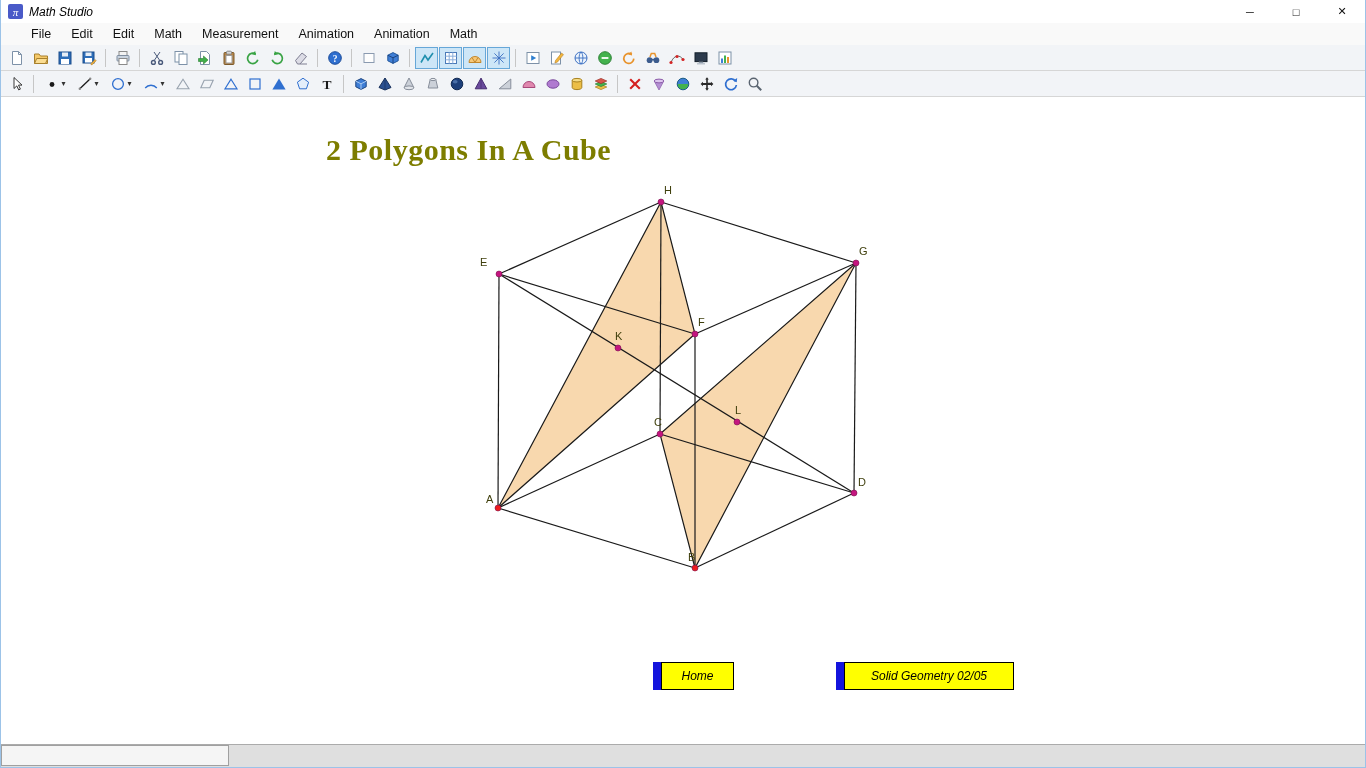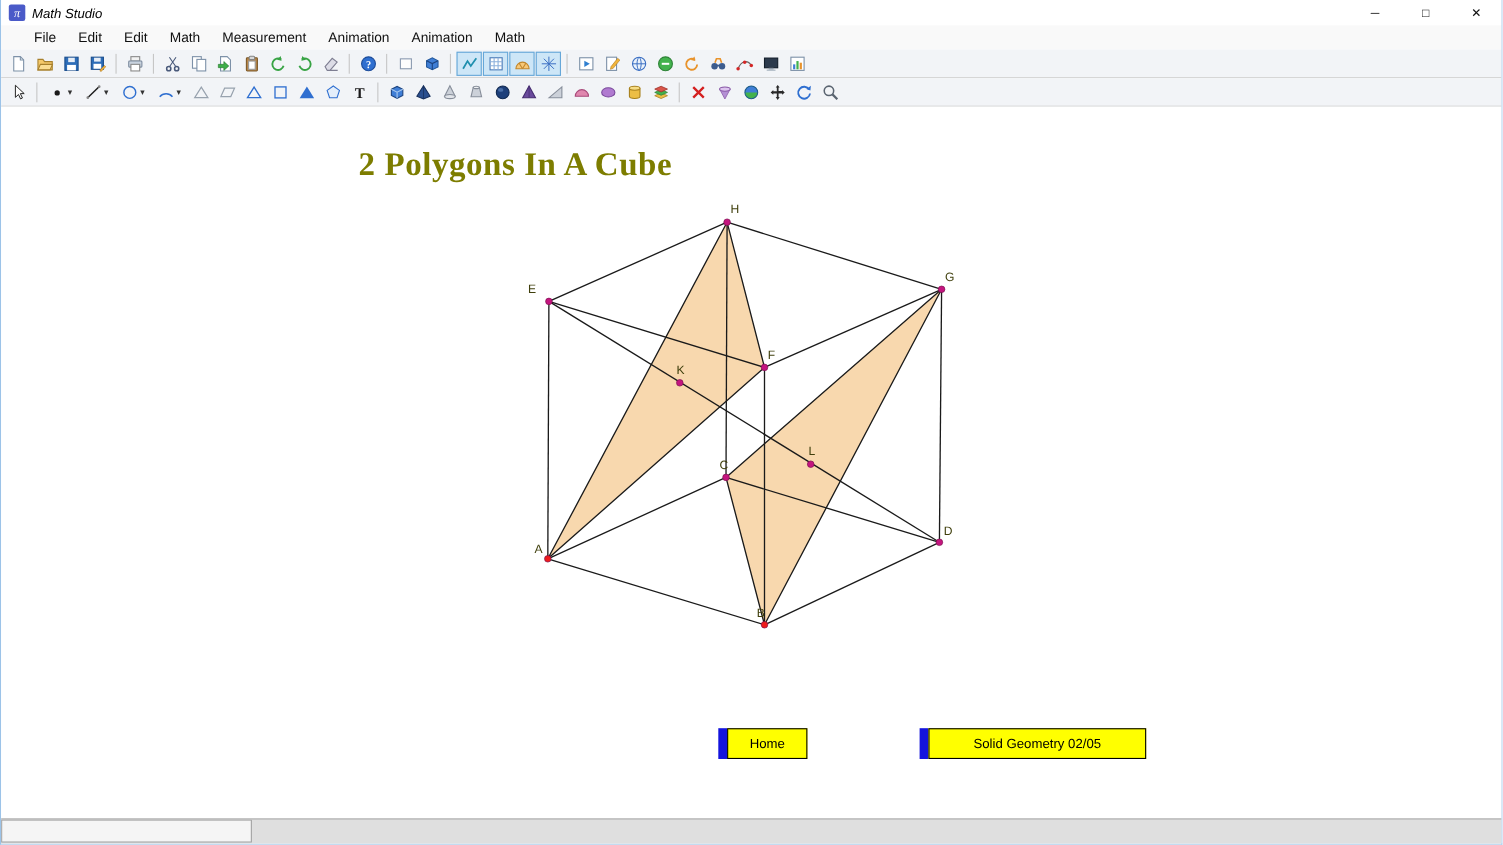--- a/index.html
+++ b/index.html
@@ -24,23 +24,23 @@
   .tbtn.active{background:#cde6f7;border-color:#66a7d8;}
   .tbtn svg{width:16px;height:16px;display:block;}
   .tbtn.has-caret{width:32px;}
   .caret{font-size:8px;color:#333;margin-left:1px;line-height:1;}
   .tsep{width:1px;height:18px;background:#c6c6c6;margin:0 4px;flex:0 0 auto;}
   
   .canvas{flex:1 1 auto;position:relative;background:#ffffff;overflow:hidden;}
   .heading{position:absolute;left:325px;top:36px;font-family:"Liberation Serif",serif;font-weight:bold;
     font-size:30px;letter-spacing:0.5px;}
   #figure{position:absolute;left:0;top:0;width:1366px;height:649px;}
-  .navbtn{position:absolute;height:28px;display:flex;box-sizing:border-box;}
+  .navbtn{position:absolute;height:28px;display:flex;box-sizing:border-box;font-style:italic;}
   #btn-home{left:652px;top:565px;width:81px;}
-  #btn-solid{left:835px;top:565px;width:206px;}
+  #btn-solid{left:835px;top:565px;width:178px;}
   .nav-accent{width:8px;height:100%;}
   .nav-label{flex:1;border:1px solid #000;display:flex;align-items:center;justify-content:center;
     font-size:12px;box-sizing:border-box;}
   
   .statusbar{height:22px;background:#dfdfdf;border-top:1px solid #ababab;position:relative;flex:0 0 auto;}
   .scroll-thumb{position:absolute;left:0;top:0;width:228px;height:21px;background:#f5f5f5;
     border:1px solid #a0a0a0;box-sizing:border-box;}
 </style>
 </head>
 <body>

